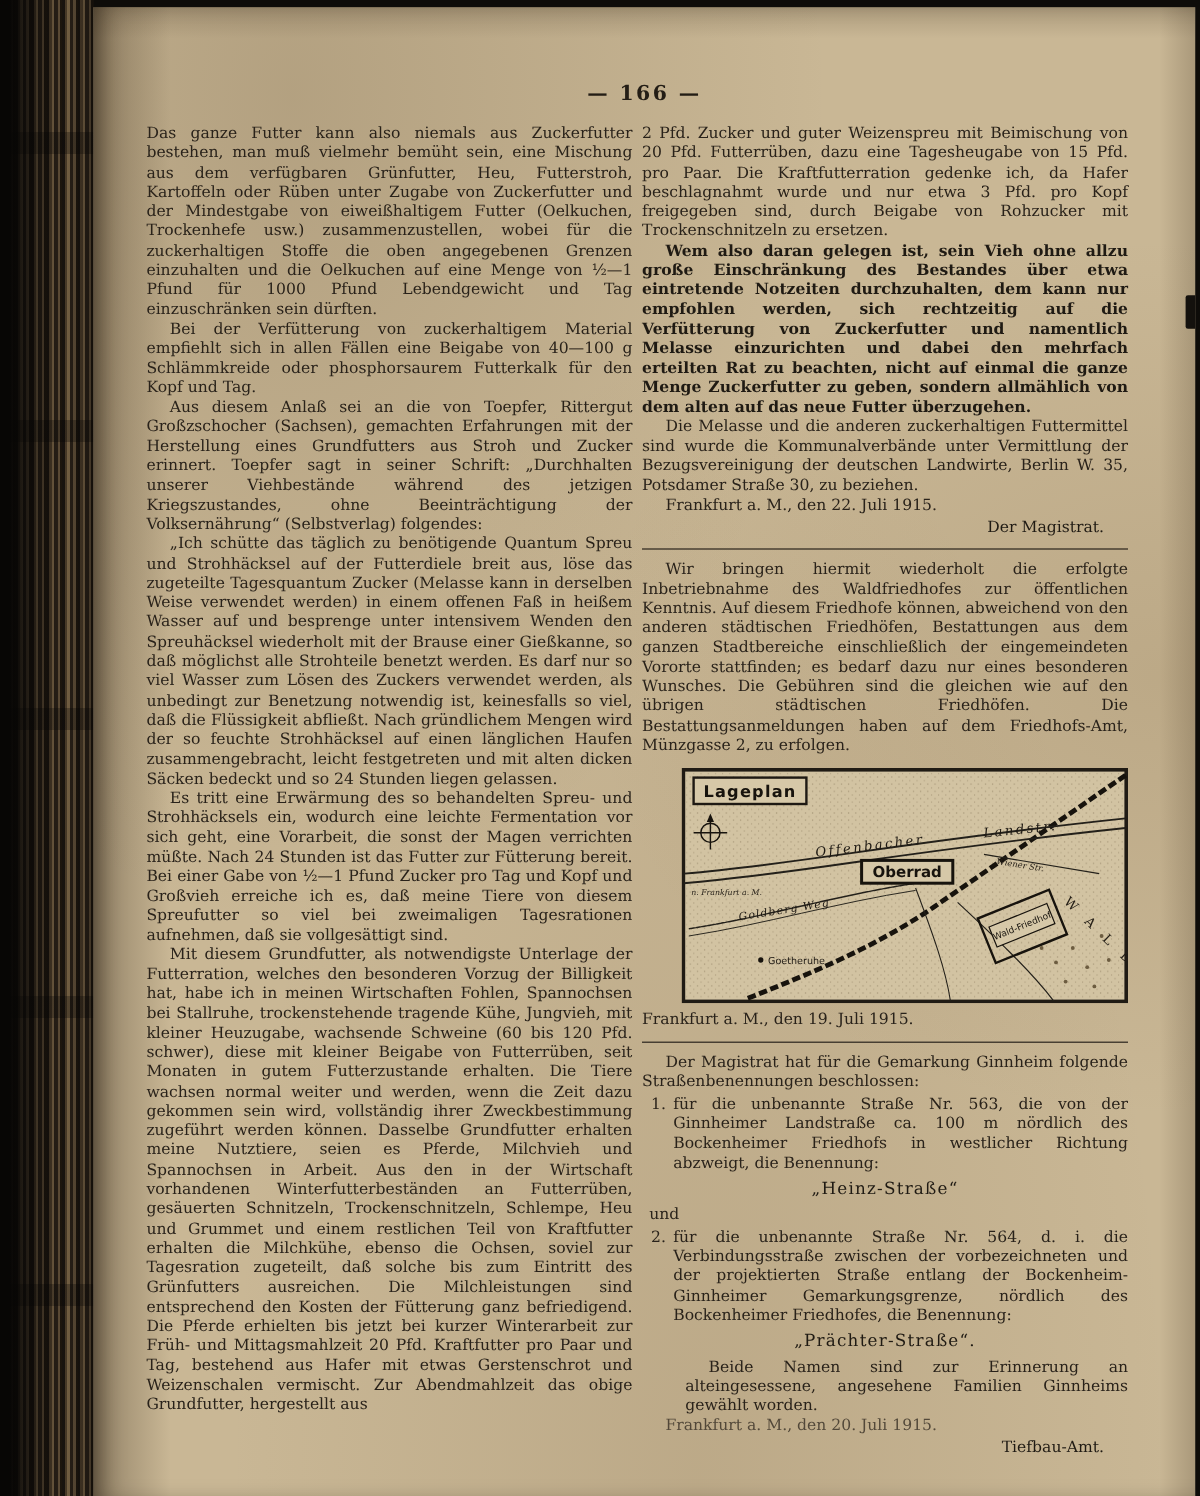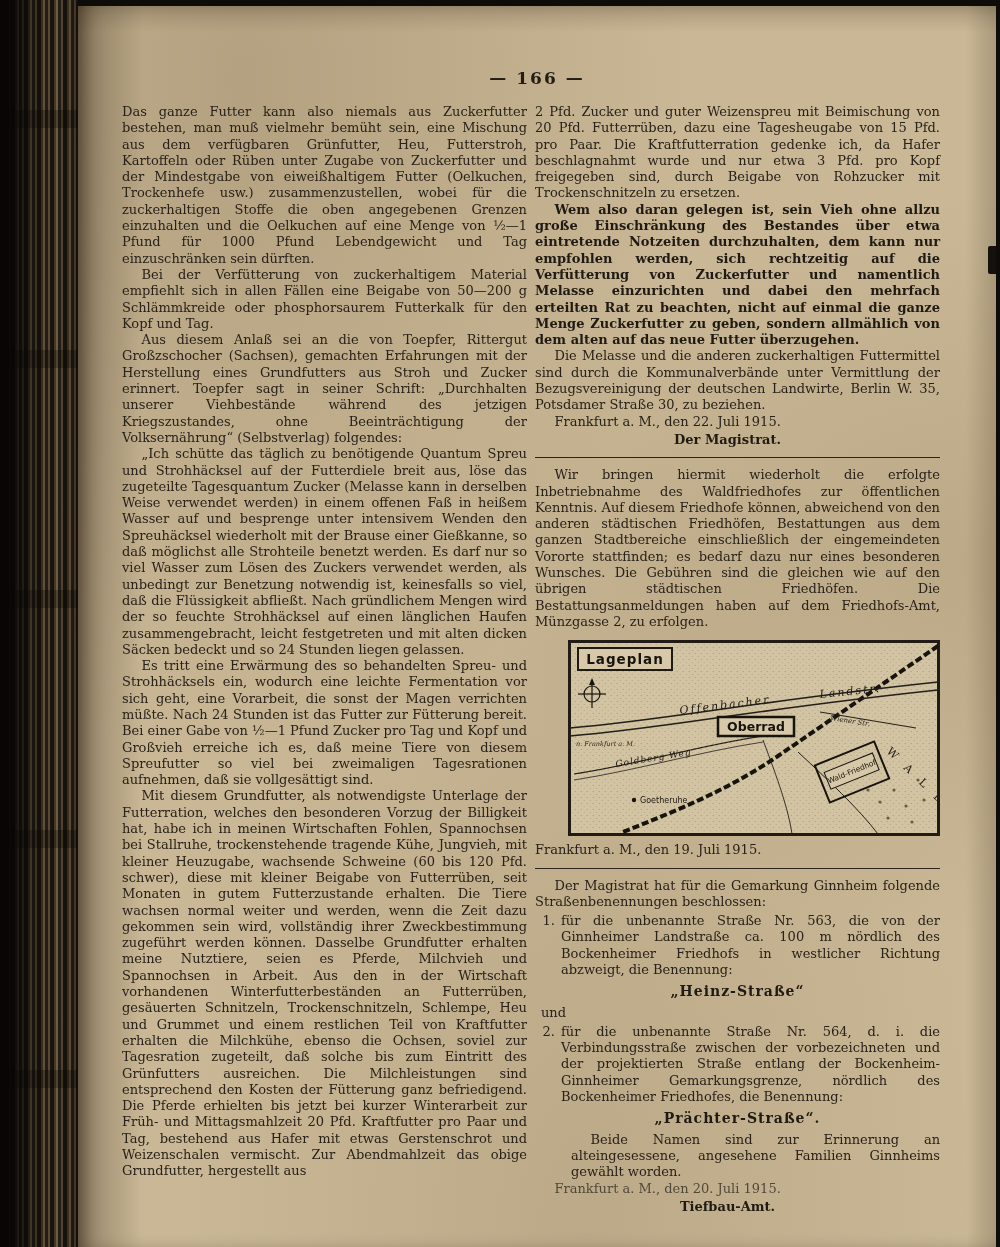--- a/index.html
+++ b/index.html
@@ -41,58 +41,58 @@
     display:flex;gap:8px;
     font-size:13px;line-height:16.3px;
     text-align:justify;hyphens:auto;-webkit-hyphens:auto;
   }
   .col{flex:1 1 0;min-width:0;}
   p{margin:0;}
   .para{text-indent:1.5em;}
   .noindent{text-indent:0;}
   .bold{font-weight:700;color:#1f1a13;}
   .dateline{text-indent:1.5em;margin-top:0;}
-  .signature{text-align:center;font-weight:700;margin:2px 20px 6px 0;color:#1f1a13;}
+  .signature{text-align:right;font-weight:400;margin:2px 20px 6px 0;color:#1f1a13;}
   .rule{border:none;border-top:1.7px solid #2a241c;margin:9px 0;}
   .ann-title{text-align:center;font-weight:700;font-size:14.5px;letter-spacing:4px;margin:2px 0 7px;color:#1f1a13;}
   .list-item{display:flex;margin-top:3px;}
   .list-item .num{flex:0 0 20px;text-align:right;padding-right:6px;font-weight:400;}
   .list-item p{flex:1;min-width:0;text-align:justify;}
-  .street{text-align:center;font-weight:700;font-size:14px;letter-spacing:1px;margin:5px 0;color:#1f1a13;}
+  .street{text-align:center;font-weight:400;font-size:14px;letter-spacing:1px;margin:5px 0;color:#1f1a13;}
   .connector{margin:2px 0 2px 6px;}
   .closing{text-indent:1.5em;margin-top:4px;margin-left:36px;}
   .faded{opacity:.72;filter:blur(.3px);}
   .map-wrap{margin:10px auto 6px;width:340px;}
   .map-wrap svg{display:block;}
 </style>
 </head>
 <body>
 
 <div class="stage">
   <div class="binding"></div>
 
   <div class="page">
     <div class="notch"></div>
     <div class="page-number">— 166 —</div>
 
     <div class="cols">
 
       <div class="col">
         <p class="para noindent">Das ganze Futter kann also niemals aus Zuckerfutter bestehen, man muß vielmehr bemüht sein, eine Mischung aus dem verfügbaren Grünfutter, Heu, Futterstroh, Kartoffeln oder Rüben unter Zugabe von Zuckerfutter und der Mindestgabe von eiweißhaltigem Futter (Oelkuchen, Trockenhefe usw.) zusammenzustellen, wobei für die zuckerhaltigen Stoffe die oben angegebenen Grenzen einzuhalten und die Oelkuchen auf eine Menge von ½—1 Pfund für 1000 Pfund Lebendgewicht und Tag einzuschränken sein dürften.</p>
-        <p class="para">Bei der Verfütterung von zuckerhaltigem Material empfiehlt sich in allen Fällen eine Beigabe von 50—200 g Schlämmkreide oder phosphorsaurem Futterkalk für den Kopf und Tag.</p>
+        <p class="para">Bei der Verfütterung von zuckerhaltigem Material empfiehlt sich in allen Fällen eine Beigabe von 40—100 g Schlämmkreide oder phosphorsaurem Futterkalk für den Kopf und Tag.</p>
         <p class="para">Aus diesem Anlaß sei an die von Toepfer, Rittergut Großzschocher (Sachsen), gemachten Erfahrungen mit der Herstellung eines Grundfutters aus Stroh und Zucker erinnert. Toepfer sagt in seiner Schrift: „Durchhalten unserer Viehbestände während des jetzigen Kriegszustandes, ohne Beeinträchtigung der Volksernährung“ (Selbstverlag) folgendes:</p>
         <p class="para">„Ich schütte das täglich zu benötigende Quantum Spreu und Strohhäcksel auf der Futterdiele breit aus, löse das zugeteilte Tagesquantum Zucker (Melasse kann in derselben Weise verwendet werden) in einem offenen Faß in heißem Wasser auf und besprenge unter intensivem Wenden den Spreuhäcksel wiederholt mit der Brause einer Gießkanne, so daß möglichst alle Strohteile benetzt werden. Es darf nur so viel Wasser zum Lösen des Zuckers verwendet werden, als unbedingt zur Benetzung notwendig ist, keinesfalls so viel, daß die Flüssigkeit abfließt. Nach gründlichem Mengen wird der so feuchte Strohhäcksel auf einen länglichen Haufen zusammengebracht, leicht festgetreten und mit alten dicken Säcken bedeckt und so 24 Stunden liegen gelassen.</p>
         <p class="para">Es tritt eine Erwärmung des so behandelten Spreu- und Strohhäcksels ein, wodurch eine leichte Fermentation vor sich geht, eine Vorarbeit, die sonst der Magen verrichten müßte. Nach 24 Stunden ist das Futter zur Fütterung bereit. Bei einer Gabe von ½—1 Pfund Zucker pro Tag und Kopf und Großvieh erreiche ich es, daß meine Tiere von diesem Spreufutter so viel bei zweimaligen Tagesrationen aufnehmen, daß sie vollgesättigt sind.</p>
         <p class="para">Mit diesem Grundfutter, als notwendigste Unterlage der Futterration, welches den besonderen Vorzug der Billigkeit hat, habe ich in meinen Wirtschaften Fohlen, Spannochsen bei Stallruhe, trockenstehende tragende Kühe, Jungvieh, mit kleiner Heuzugabe, wachsende Schweine (60 bis 120 Pfd. schwer), diese mit kleiner Beigabe von Futterrüben, seit Monaten in gutem Futterzustande erhalten. Die Tiere wachsen normal weiter und werden, wenn die Zeit dazu gekommen sein wird, vollständig ihrer Zweckbestimmung zugeführt werden können. Dasselbe Grundfutter erhalten meine Nutztiere, seien es Pferde, Milchvieh und Spannochsen in Arbeit. Aus den in der Wirtschaft vorhandenen Winterfutterbeständen an Futterrüben, gesäuerten Schnitzeln, Trockenschnitzeln, Schlempe, Heu und Grummet und einem restlichen Teil von Kraftfutter erhalten die Milchkühe, ebenso die Ochsen, soviel zur Tagesration zugeteilt, daß solche bis zum Eintritt des Grünfutters ausreichen. Die Milchleistungen sind entsprechend den Kosten der Fütterung ganz befriedigend. Die Pferde erhielten bis jetzt bei kurzer Winterarbeit zur Früh- und Mittagsmahlzeit 20 Pfd. Kraftfutter pro Paar und Tag, bestehend aus Hafer mit etwas Gerstenschrot und Weizenschalen vermischt. Zur Abendmahlzeit das obige Grundfutter, hergestellt aus</p>
       </div>
 
       <div class="col">
         <p class="para noindent">2 Pfd. Zucker und guter Weizenspreu mit Beimischung von 20 Pfd. Futterrüben, dazu eine Tagesheugabe von 15 Pfd. pro Paar. Die Kraftfutterration gedenke ich, da Hafer beschlagnahmt wurde und nur etwa 3 Pfd. pro Kopf freigegeben sind, durch Beigabe von Rohzucker mit Trockenschnitzeln zu ersetzen.</p>
         <p class="para bold">Wem also daran gelegen ist, sein Vieh ohne allzu große Einschränkung des Bestandes über etwa eintretende Notzeiten durchzuhalten, dem kann nur empfohlen werden, sich rechtzeitig auf die Verfütterung von Zuckerfutter und namentlich Melasse einzurichten und dabei den mehrfach erteilten Rat zu beachten, nicht auf einmal die ganze Menge Zuckerfutter zu geben, sondern allmählich von dem alten auf das neue Futter überzugehen.</p>
-        <p class="para">Die Melasse und die anderen zuckerhaltigen Futtermittel sind durch die Kommunalverbände unter Vermittlung der Bezugsvereinigung der deutschen Landwirte, Berlin W. 35, Potsdamer Straße 30, zu beziehen.</p>
+        <p class="para">Die Melasse und die anderen zuckerhaltigen Futtermittel sind wurde die Kommunalverbände unter Vermittlung der Bezugsvereinigung der deutschen Landwirte, Berlin W. 35, Potsdamer Straße 30, zu beziehen.</p>
         <p class="dateline">Frankfurt a. M., den 22. Juli 1915.</p>
         <p class="signature">Der Magistrat.</p>
 
         <hr class="rule">
 
         <p class="para">Wir bringen hiermit wiederholt die erfolgte Inbetriebnahme des Waldfriedhofes zur öffentlichen Kenntnis. Auf diesem Friedhofe können, abweichend von den anderen städtischen Friedhöfen, Bestattungen aus dem ganzen Stadtbereiche einschließlich der eingemeindeten Vororte stattfinden; es bedarf dazu nur eines besonderen Wunsches. Die Gebühren sind die gleichen wie auf den übrigen städtischen Friedhöfen. Die Bestattungsanmeldungen haben auf dem Friedhofs-Amt, Münzgasse 2, zu erfolgen.</p>
 
         <div class="map-wrap">
           <svg width="372" height="196" viewBox="0 0 372 196" xmlns="http://www.w3.org/2000/svg">
             <defs>

